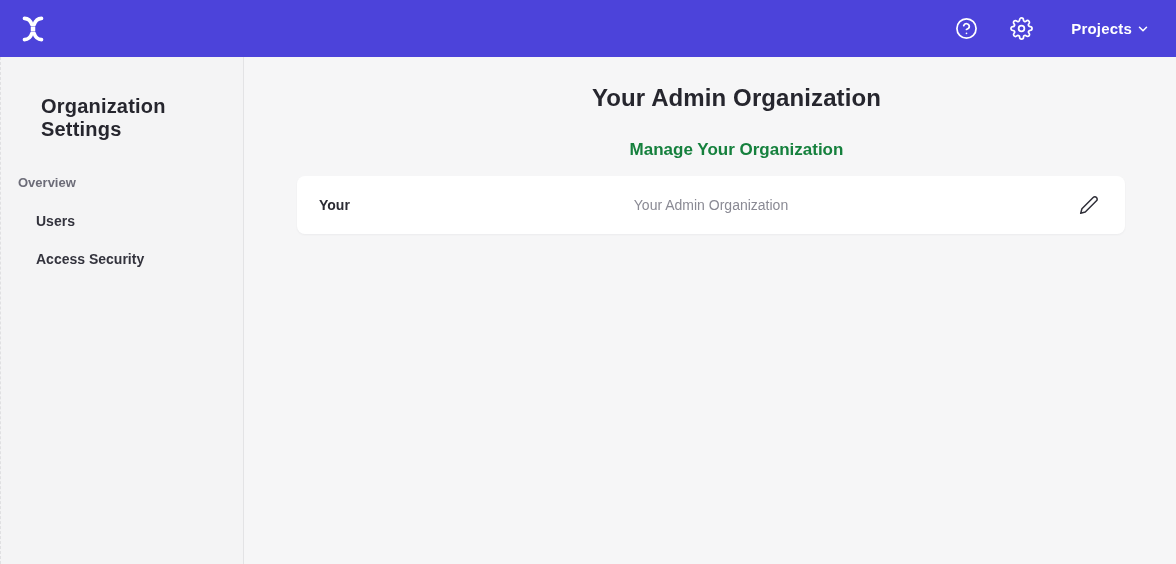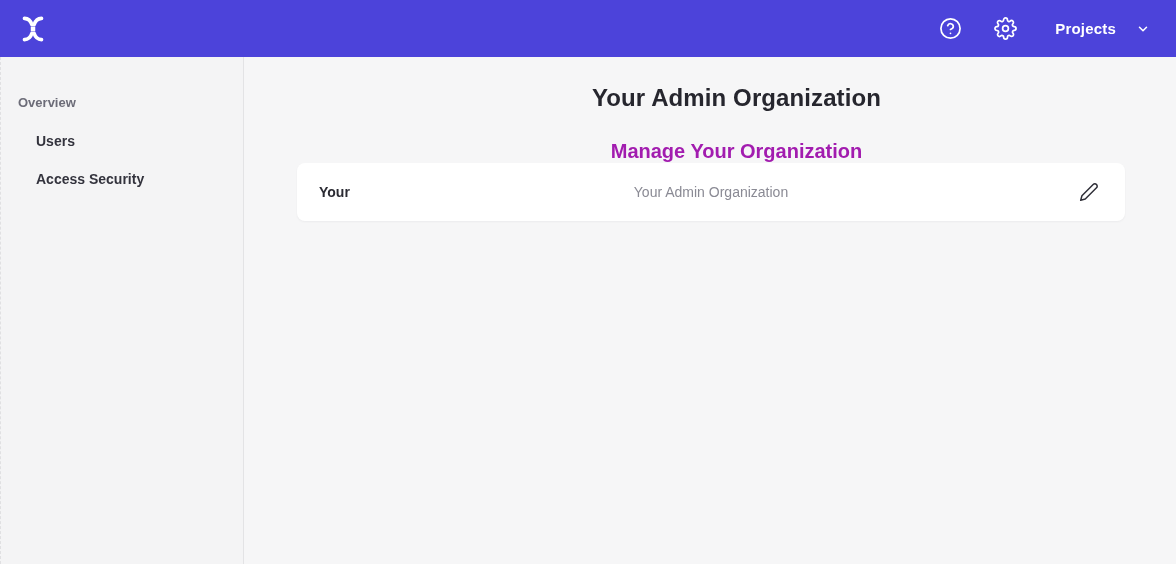--- a/index.html
+++ b/index.html
@@ -20,21 +20,21 @@
   }
   .brand { display: flex; align-items: center; cursor: pointer; }
   .topbar-right { margin-left: auto; display: flex; align-items: center; gap: 28px; }
   .icon-btn {
     background: transparent; border: none; cursor: pointer;
     display: flex; align-items: center; justify-content: center;
     padding: 2px;
   }
   .projects-btn {
     background: transparent; border: none; cursor: pointer;
-    display: flex; align-items: center; gap: 20px;
+    display: flex; align-items: center; gap: 4px;
     color: #ffffff; font-family: "Liberation Sans", sans-serif;
     font-size: 15px; font-weight: 700; letter-spacing: .2px;
     margin-left: 8px;
   }
 
   
   .content { flex: 1; display: flex; min-height: 0; }
 
   
   .sidebar {
@@ -62,21 +62,22 @@
   }
   .nav-item.selected { background: #e7e7e9; }
 
   
   .main { flex: 1; padding: 27px 0 0 53px; text-align: center; }
   .page-title {
     font-size: 24px; font-weight: 700; color: #26262e;
     letter-spacing: .1px; margin-bottom: 28px;
   }
   .section-title {
-    font-size: 20px; font-weight: 700; color: #a21caf;
+    font-size: 17px; font-weight: 700; color: #15803d;
+    margin-bottom: 16px;
   }
   .card {
     position: relative;
     width: 828px; height: 58px;
     background: #ffffff; border-radius: 8px;
     box-shadow: 0 1px 2px rgba(40,40,60,0.05);
     display: flex; align-items: center;
     padding: 0 22px;
   }
   .card-label { font-size: 14px; font-weight: 700; color: #2b2b33; }
@@ -127,20 +128,21 @@
         <svg width="14" height="14" viewBox="0 0 24 24" fill="none" stroke="#ffffff" stroke-width="2.6" stroke-linecap="round" stroke-linejoin="round">
           <polyline points="6 9 12 15 18 9"></polyline>
         </svg>
       </button>
     </div>
   </header>
 
   <div class="content">
 
     <aside class="sidebar">
+      <h2 class="sidebar-title">Organization Settings</h2>
       <div class="section-label">Overview</div>
       <nav class="nav">
         <div class="nav-item">Users</div>
         <div class="nav-item">Access Security</div>
       </nav>
     </aside>
 
     <main class="main">
       <h1 class="page-title">Your Admin Organization</h1>
       <h3 class="section-title">Manage Your Organization</h3>

